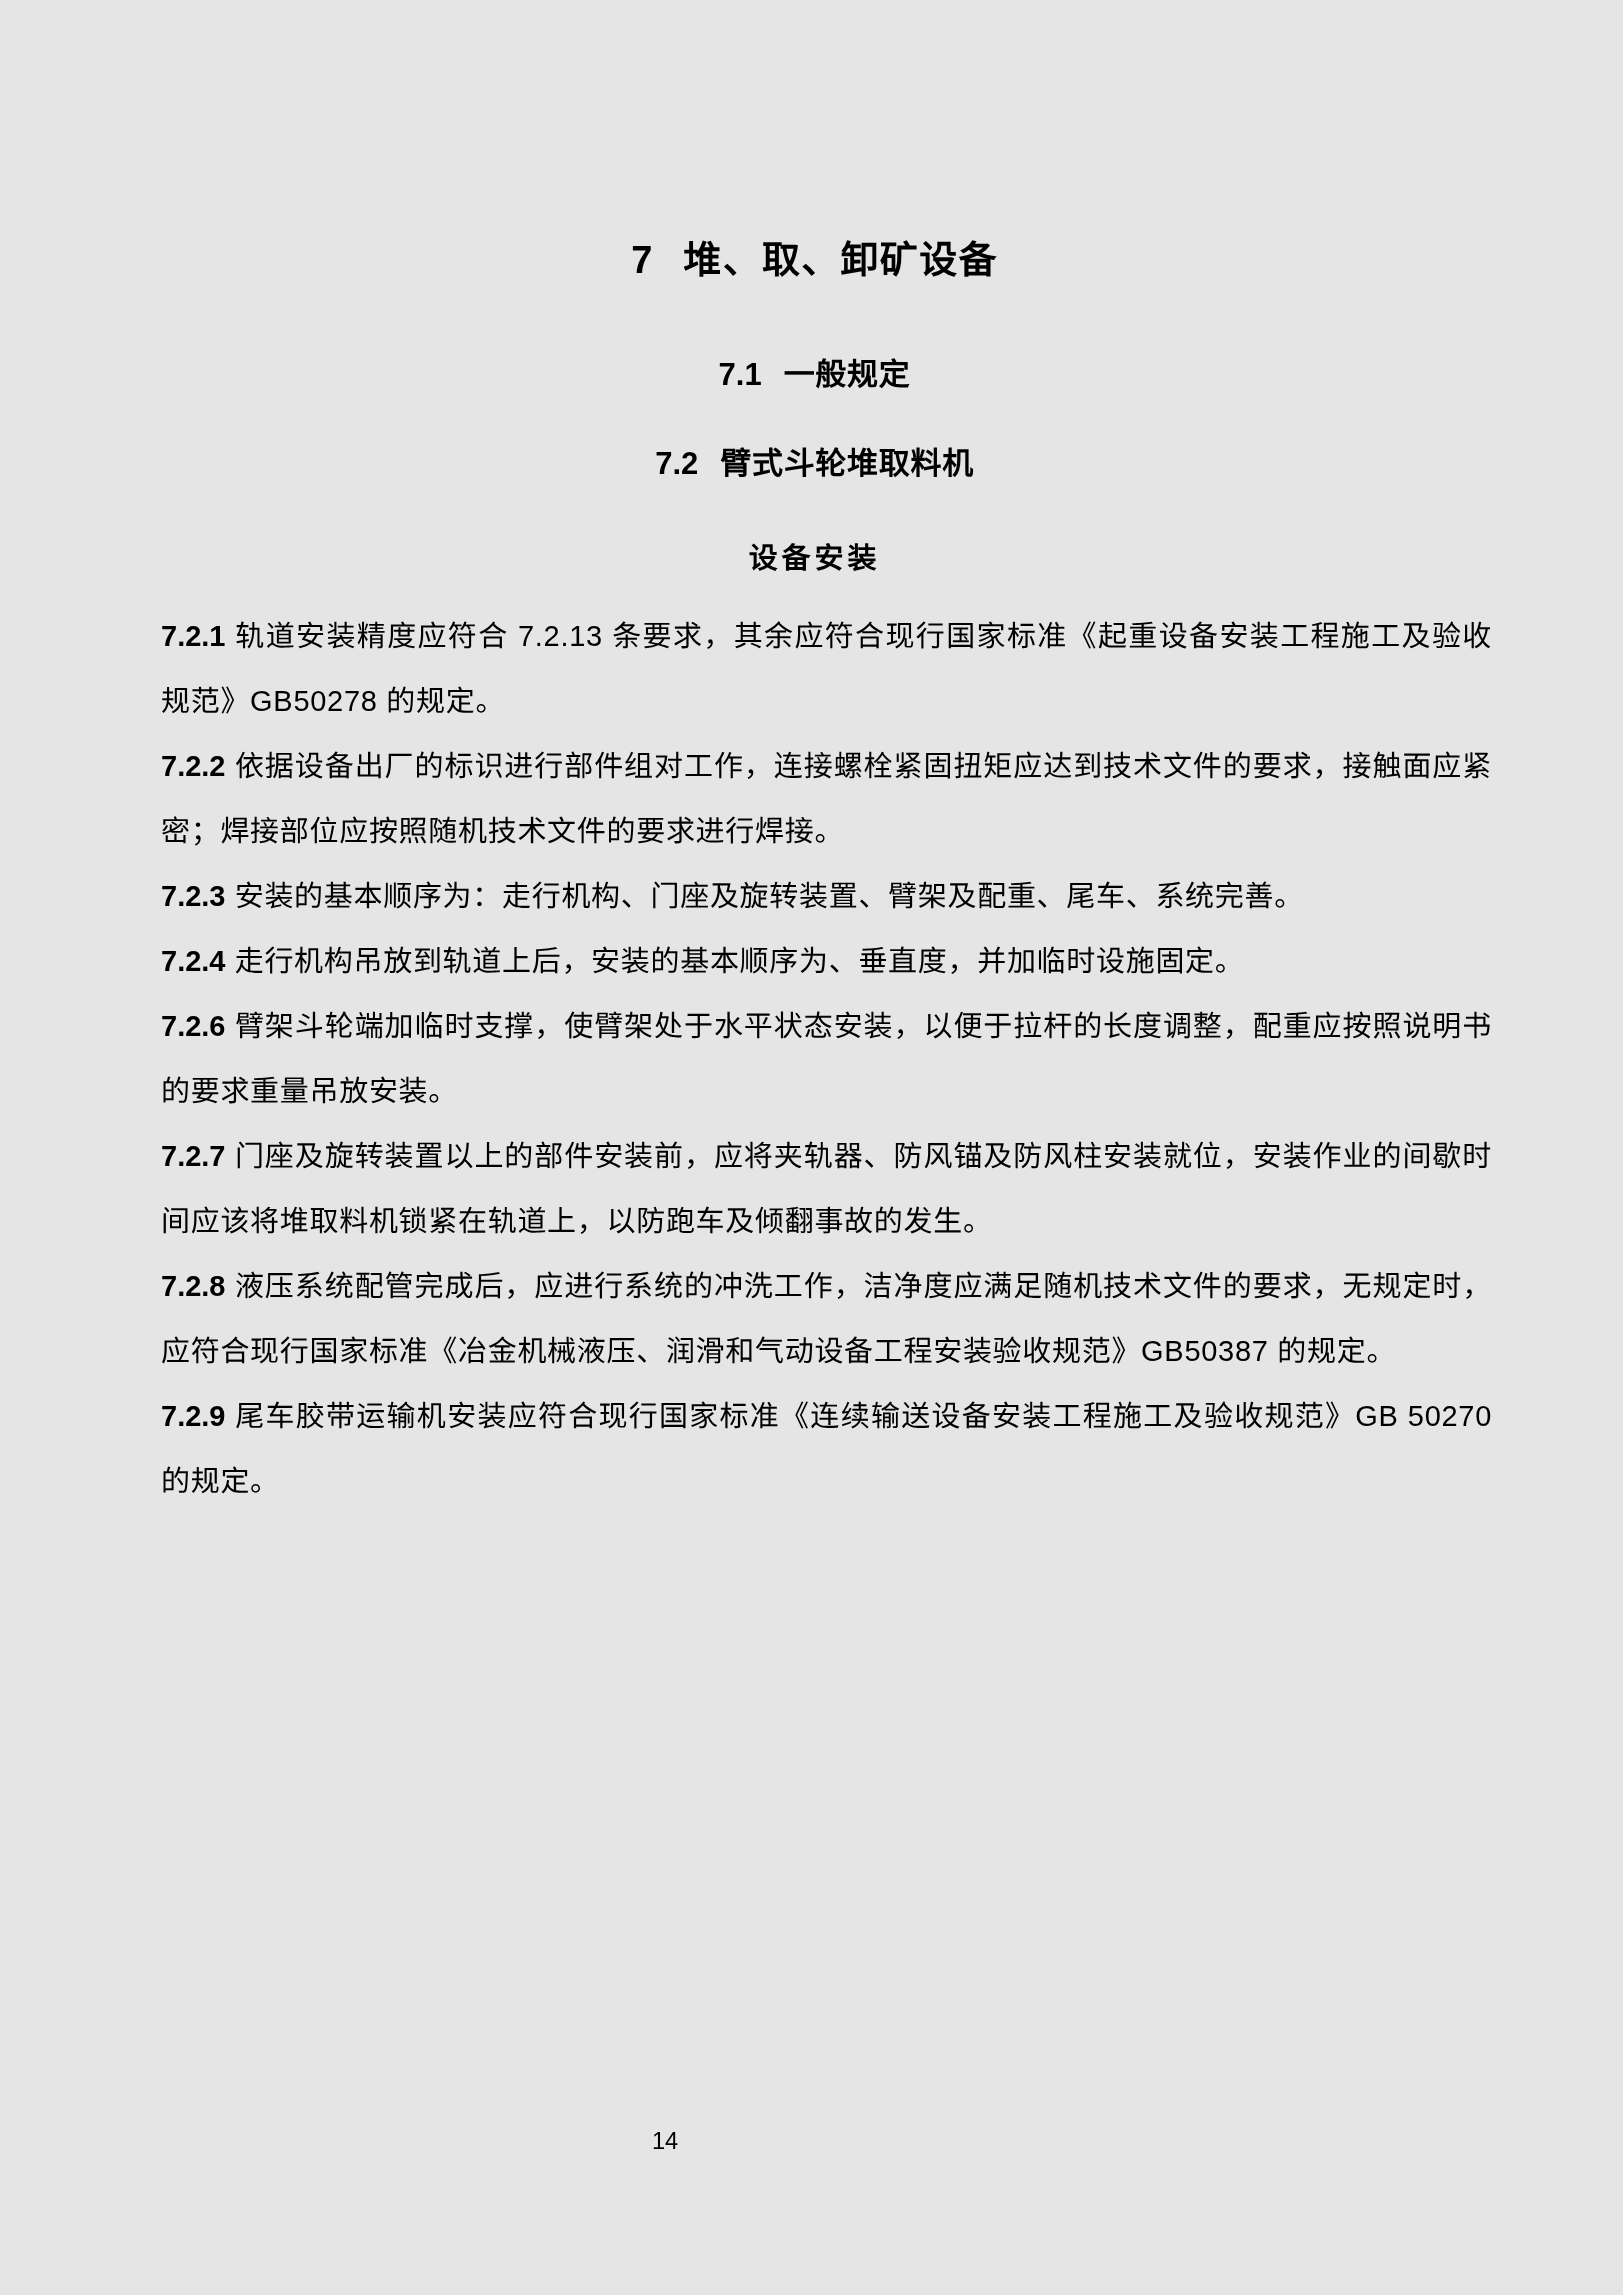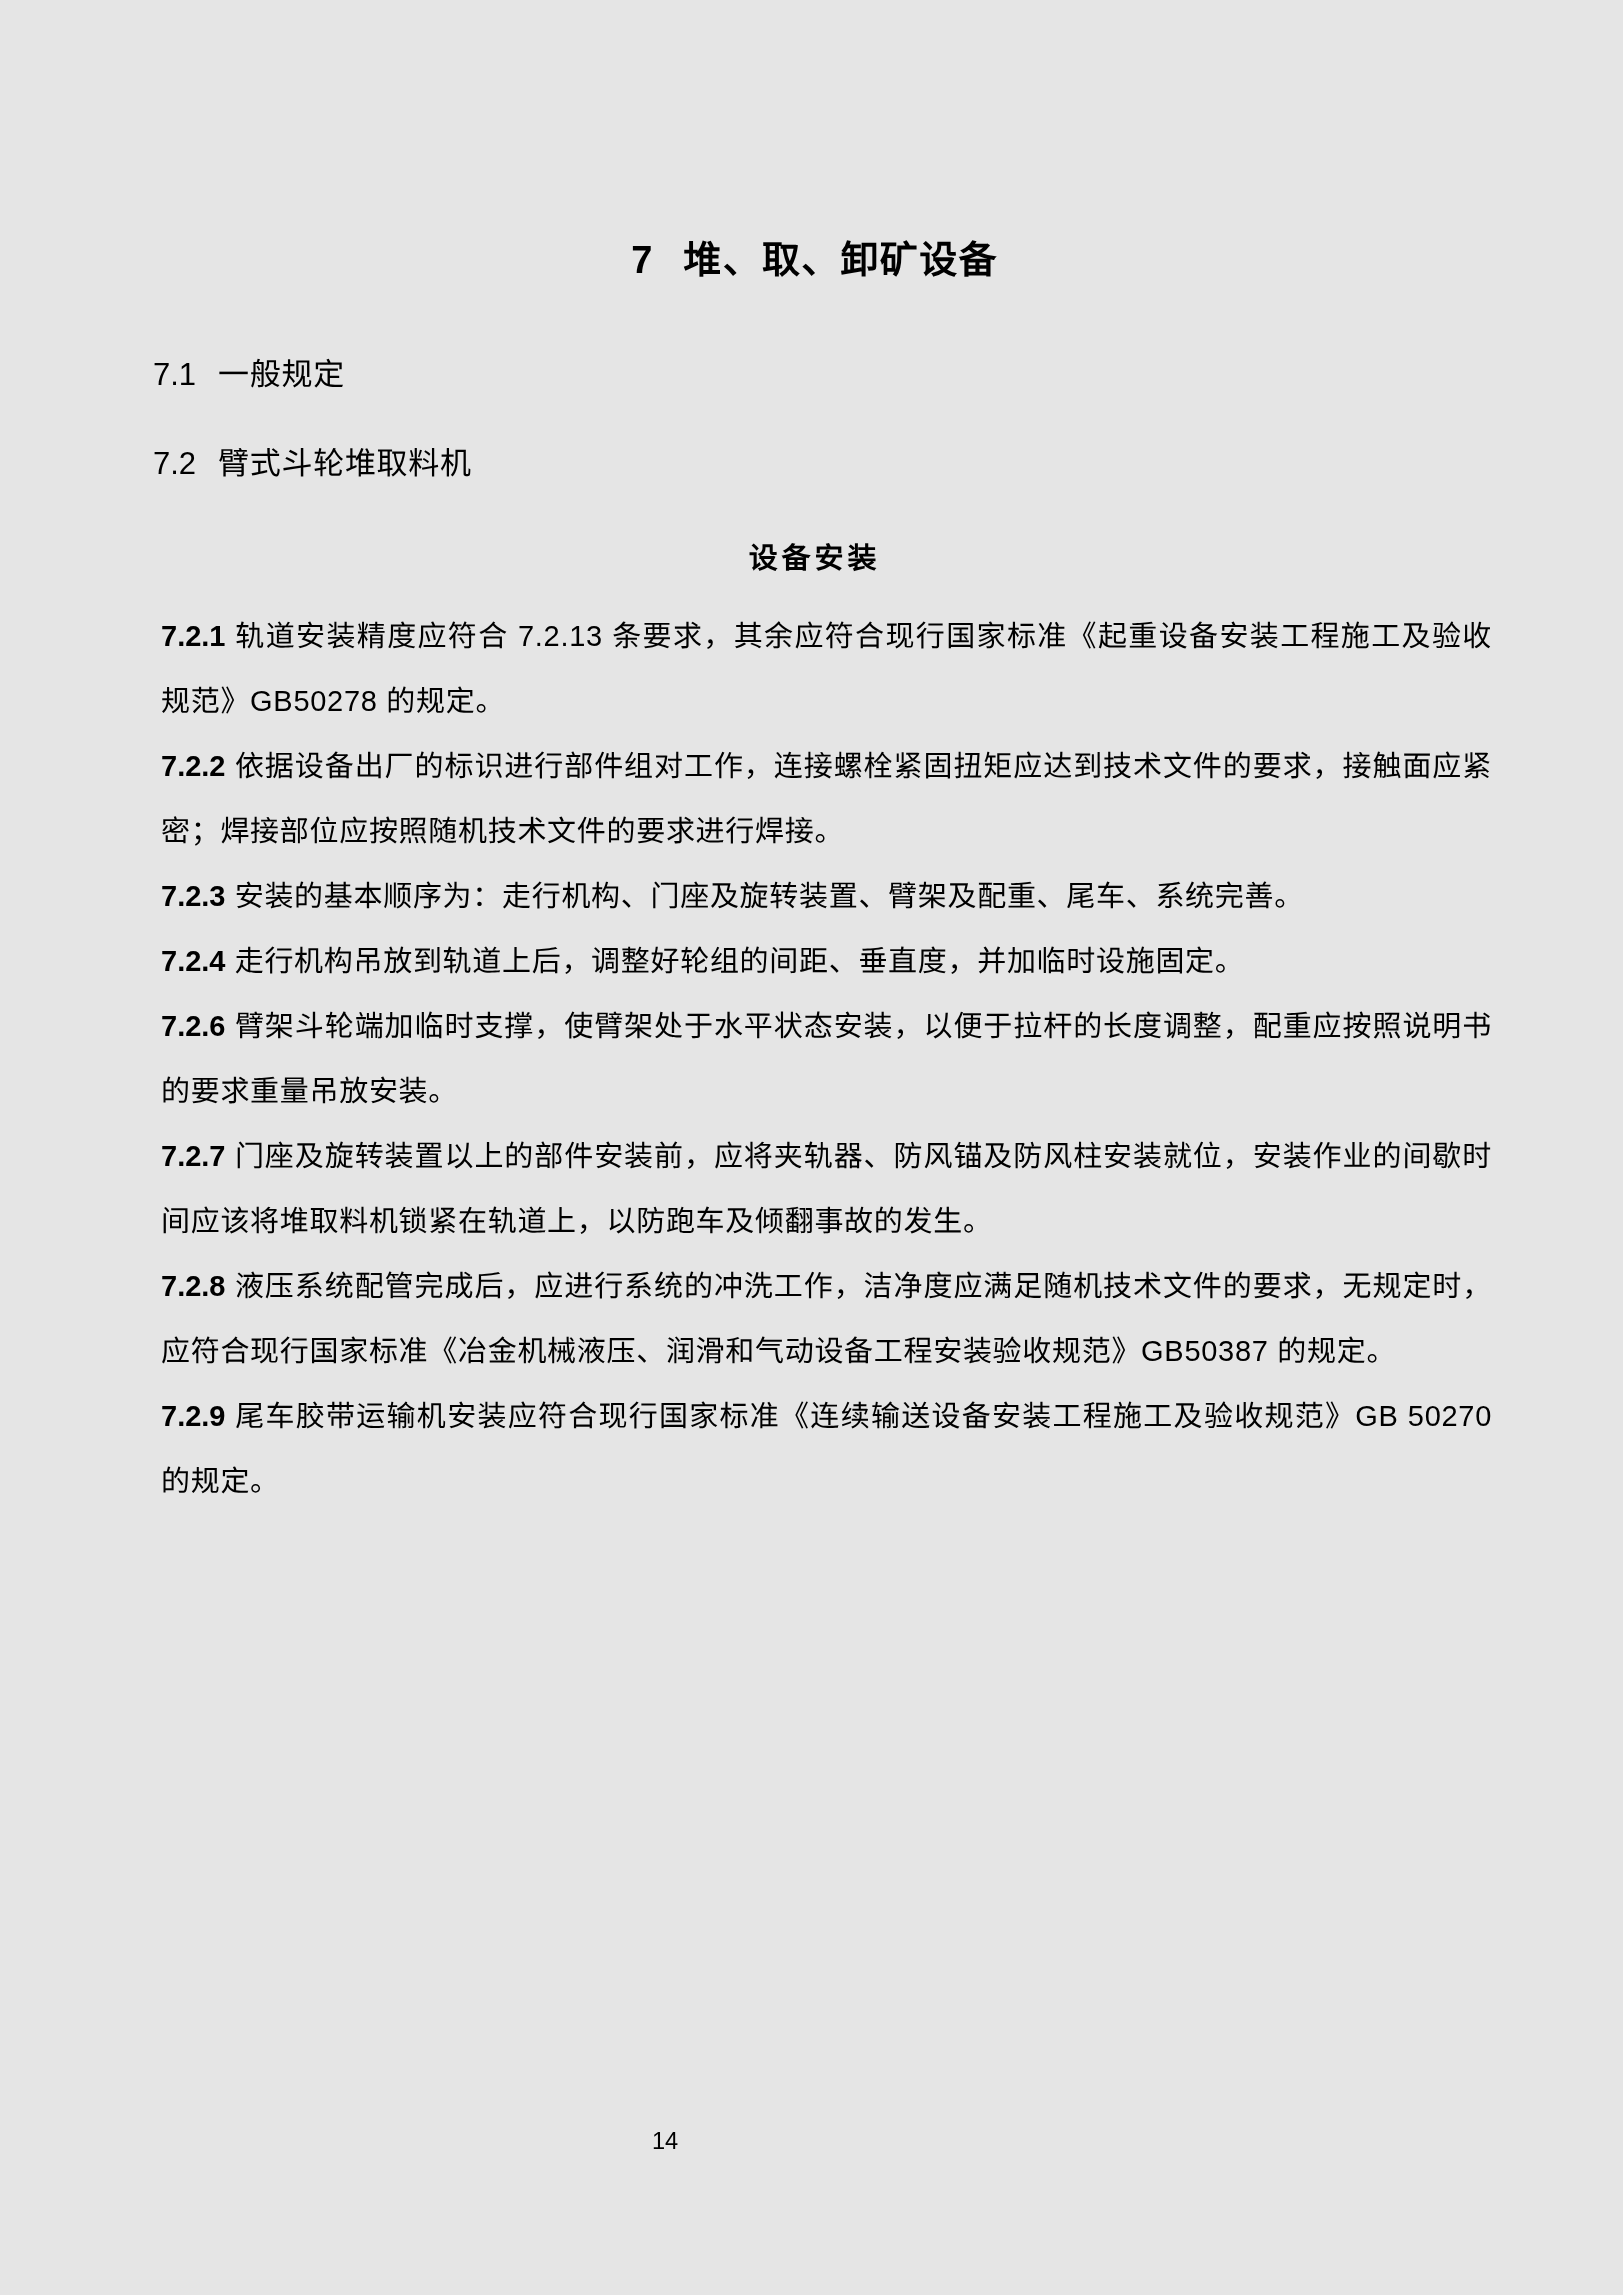--- a/index.html
+++ b/index.html
@@ -33,24 +33,24 @@
     font-weight: bold;
     letter-spacing: 1.3px;
   }
   .chapter-title .num {
     margin-right: 31px;
     letter-spacing: 0;
   }
   
   .section-heading {
     margin: 16px;
-    text-align: left;
+    text-align: center;
     font-size: 31px;
     line-height: 37px;
-    font-weight: normal;
+    font-weight: bold;
     letter-spacing: 0.7px;
   }
   .section-heading .num {
     margin-right: 22px;
     letter-spacing: 0;
   }
   .section-7-2 {
     margin-top: 52px;
   }
   
@@ -129,21 +129,21 @@
 
     <div class="clause">
       <span class="clause-num">7.2.2</span><span>依据设备出厂的标识进行部件组对工作，连接螺栓紧固扭矩应达到技术文件的要求，接触面应紧密；焊接部位应按照随机技术文件的要求进行焊接。</span>
     </div>
 
     <div class="clause">
       <span class="clause-num">7.2.3</span><span>安装的基本顺序为：走行机构、门座及旋转装置、臂架及配重、尾车、系统完善。</span>
     </div>
 
     <div class="clause">
-      <span class="clause-num">7.2.4</span><span>走行机构吊放到轨道上后，调整好轮组的间距、垂直度，并加临时设施固定。</span>
+      <span class="clause-num">7.2.4</span><span>走行机构吊放到轨道上后，安装的基本顺序为、垂直度，并加临时设施固定。</span>
     </div>
 
 
     <div class="clause">
       <span class="clause-num">7.2.6</span><span>臂架斗轮端加临时支撑，使臂架处于水平状态安装，以便于拉杆的长度调整，配重应按照说明书的要求重量吊放安装。</span>
     </div>
 
     <div class="clause">
       <span class="clause-num">7.2.7</span><span>门座及旋转装置以上的部件安装前，应将夹轨器、防风锚及防风柱安装就位，安装作业的间歇时间应该将堆取料机锁紧在轨道上，以防跑车及倾翻事故的发生。</span>
     </div>

